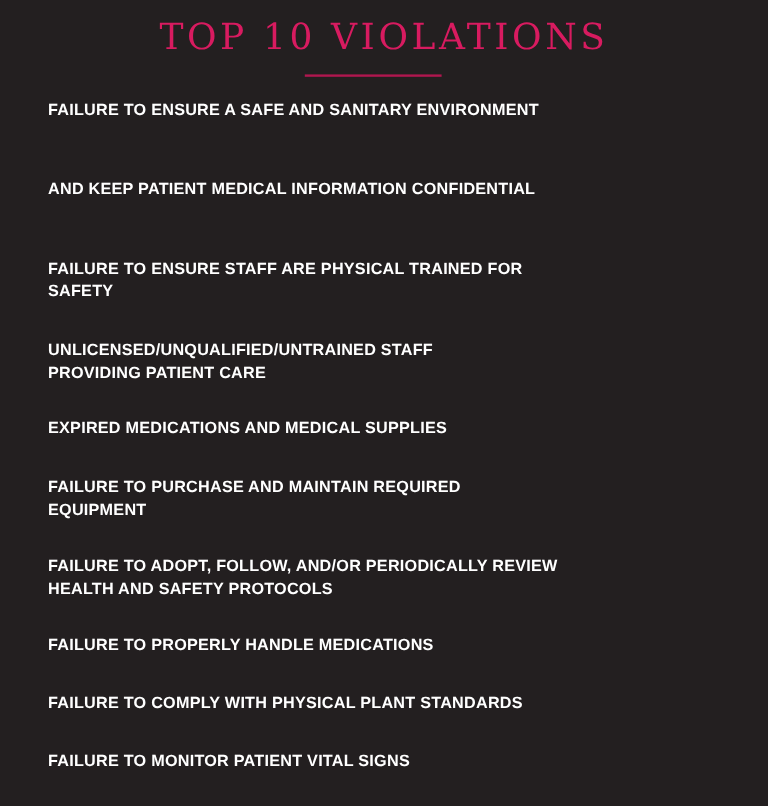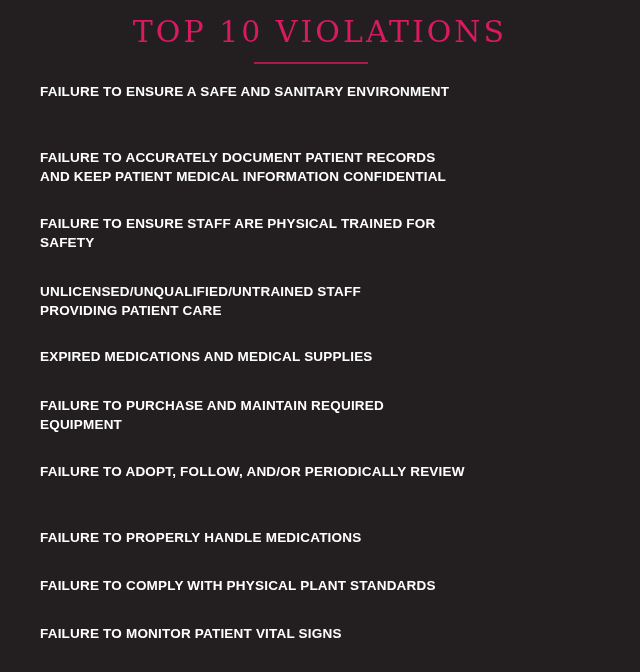--- a/index.html
+++ b/index.html
@@ -67,40 +67,40 @@
 
 <div class="page">
   <h1 class="title">TOP 10 VIOLATIONS</h1>
   <div class="divider"></div>
 
   <ul class="list">
     <li class="item" style="top:0px">
       <div>FAILURE TO ENSURE A SAFE AND SANITARY ENVIRONMENT</div>
     </li>
     <li class="item" style="top:66px">
-      <div>FAILURE TO ACCURATELY DOCUMENT PATIENT RECORDS</div>
       <div>AND KEEP PATIENT MEDICAL INFORMATION CONFIDENTIAL</div>
     </li>
     <li class="item" style="top:132px">
       <div>FAILURE TO ENSURE STAFF ARE PHYSICAL TRAINED FOR</div>
       <div>SAFETY</div>
     </li>
     <li class="item" style="top:200px">
       <div>UNLICENSED/UNQUALIFIED/UNTRAINED STAFF</div>
       <div>PROVIDING PATIENT CARE</div>
     </li>
     <li class="item" style="top:265px">
       <div>EXPIRED MEDICATIONS AND MEDICAL SUPPLIES</div>
     </li>
     <li class="item" style="top:314px">
       <div>FAILURE TO PURCHASE AND MAINTAIN REQUIRED</div>
       <div>EQUIPMENT</div>
     </li>
     <li class="item" style="top:380px">
       <div>FAILURE TO ADOPT, FOLLOW, AND/OR PERIODICALLY REVIEW</div>
+      <div>HEALTH AND SAFETY PROTOCOLS</div>
     </li>
     <li class="item" style="top:446px">
       <div>FAILURE TO PROPERLY HANDLE MEDICATIONS</div>
     </li>
     <li class="item" style="top:494px">
       <div>FAILURE TO COMPLY WITH PHYSICAL PLANT STANDARDS</div>
     </li>
     <li class="item" style="top:542px">
       <div>FAILURE TO MONITOR PATIENT VITAL SIGNS</div>
     </li>

